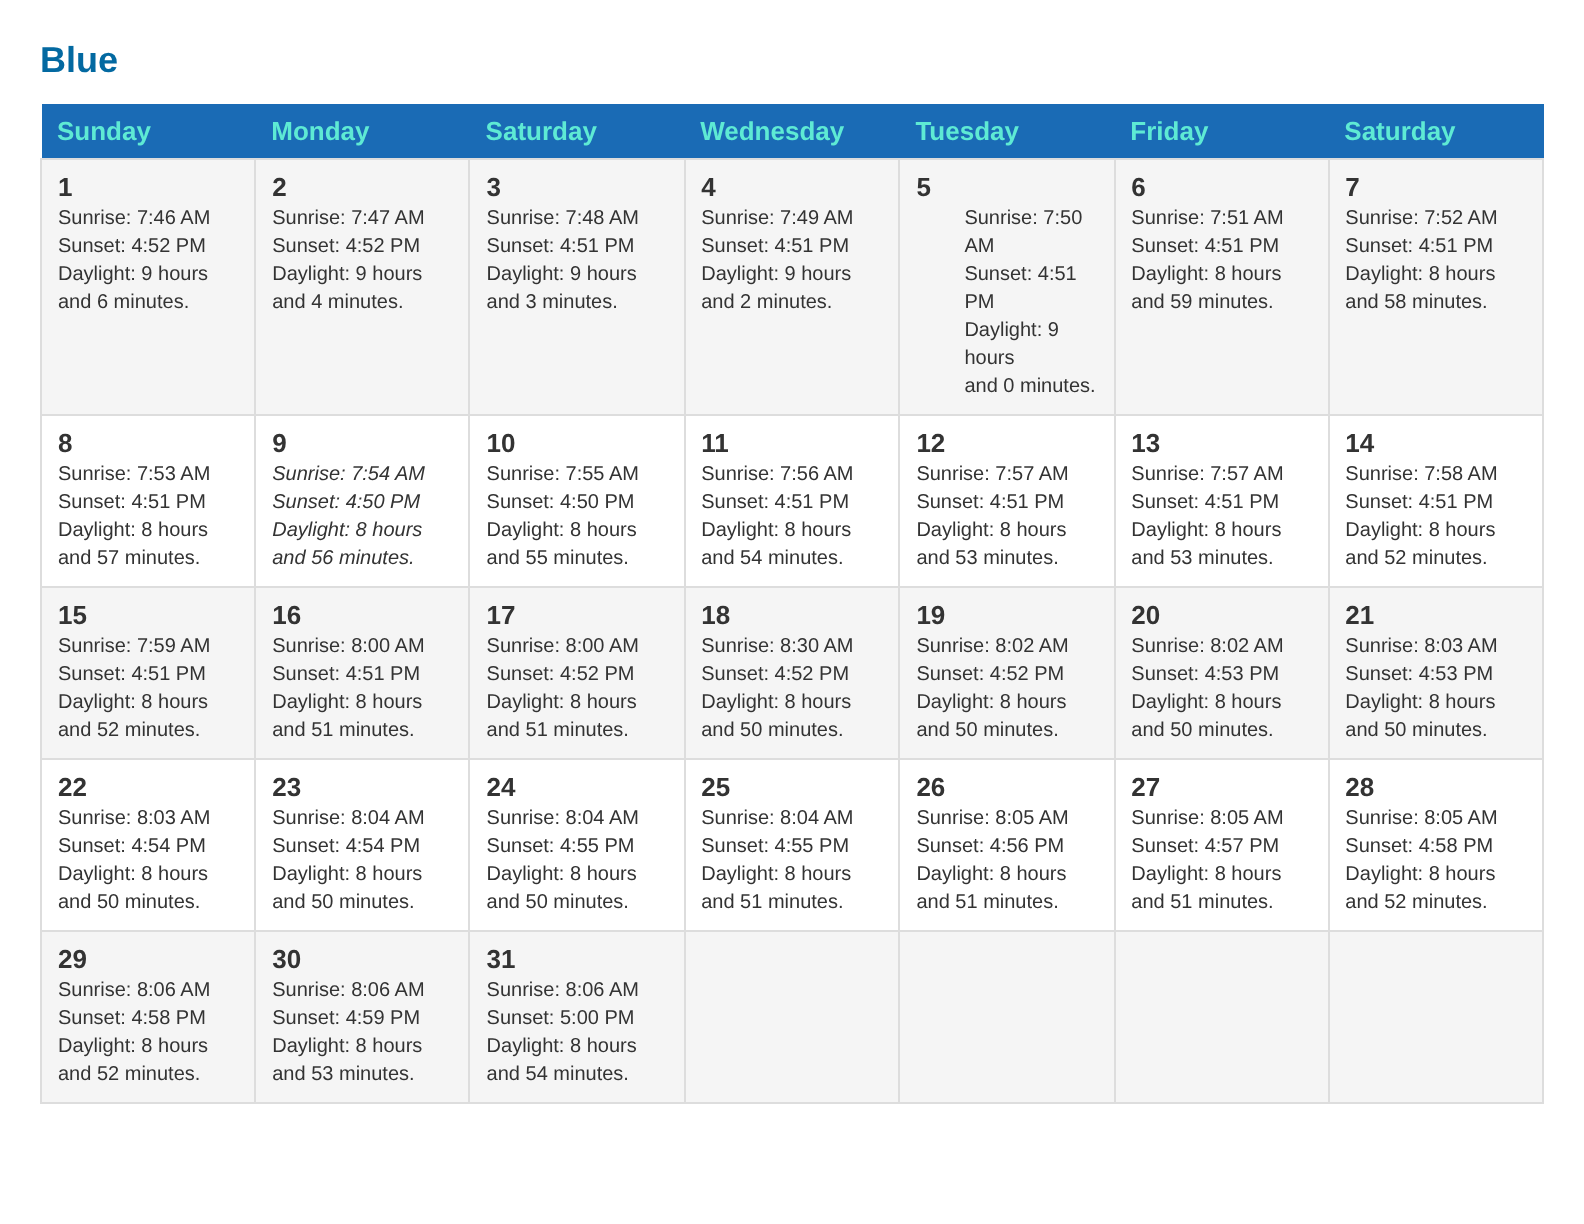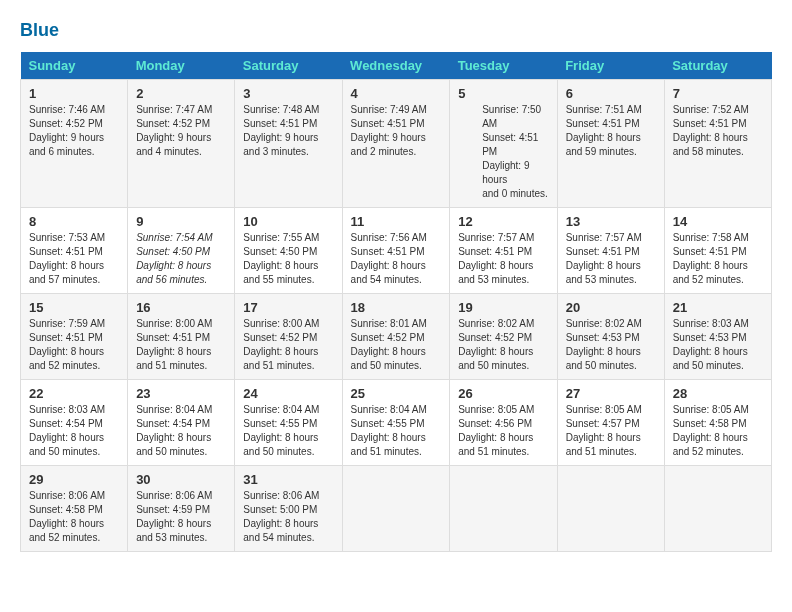--- a/index.html
+++ b/index.html
@@ -232,21 +232,21 @@
         </td>
         <td>
           <span class="day-num">17</span>
           <div class="day-info" style="white-space: pre-line;">Sunrise: 8:00 AM
 Sunset: 4:52 PM
 Daylight: 8 hours
 and 51 minutes.</div>
         </td>
         <td>
           <span class="day-num">18</span>
-          <div class="day-info" style="white-space: pre-line;">Sunrise: 8:01 AM
+          <div class="day-info" style="white-space: pre-line;">Sunrise: 8:30 AM
 Sunset: 4:52 PM
 Daylight: 8 hours
 and 50 minutes.</div>
         </td>
         <td>
           <span class="day-num">19</span>
           <div class="day-info" style="white-space: pre-line;">Sunrise: 8:02 AM
 Sunset: 4:52 PM
 Daylight: 8 hours
 and 50 minutes.</div>

